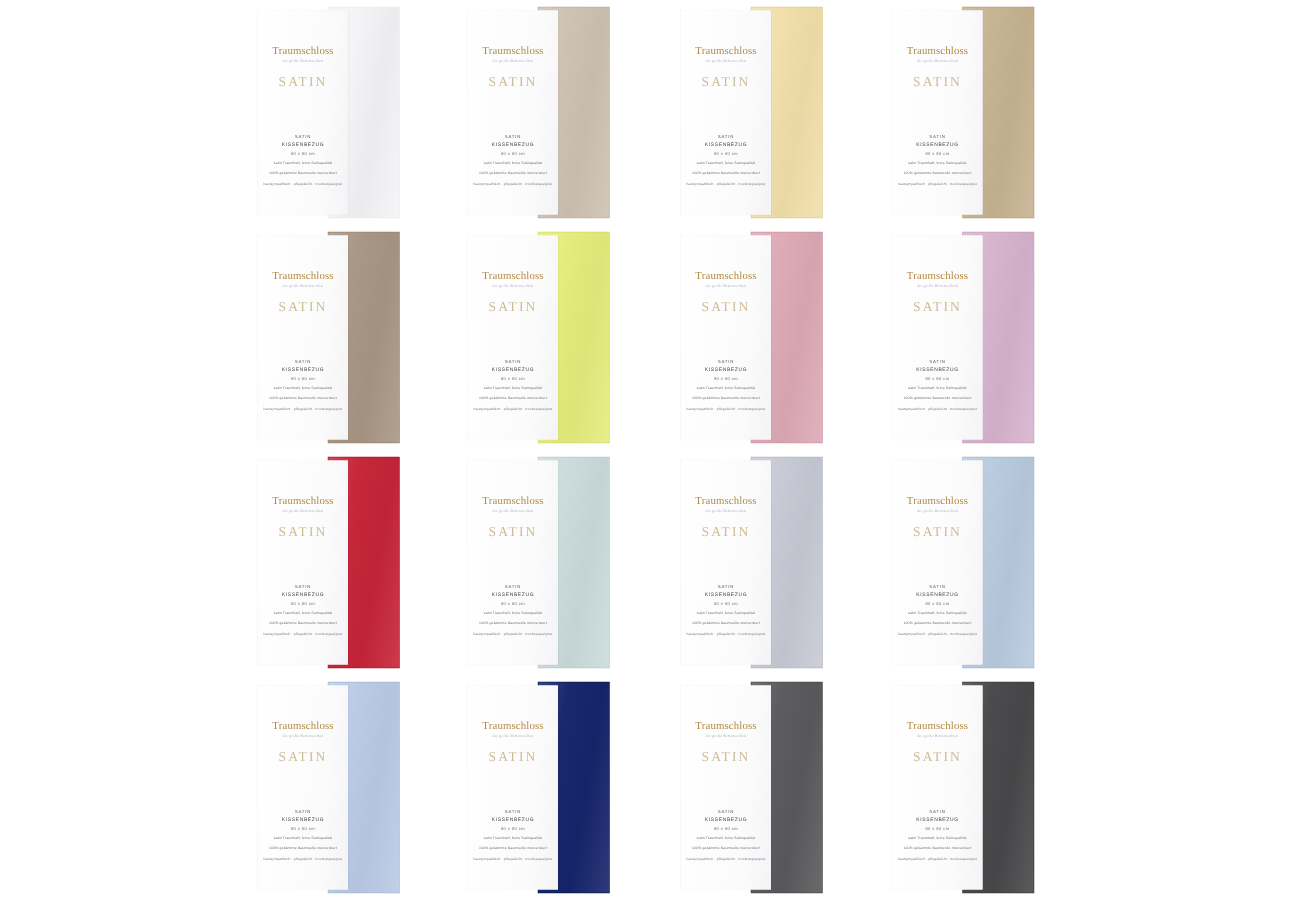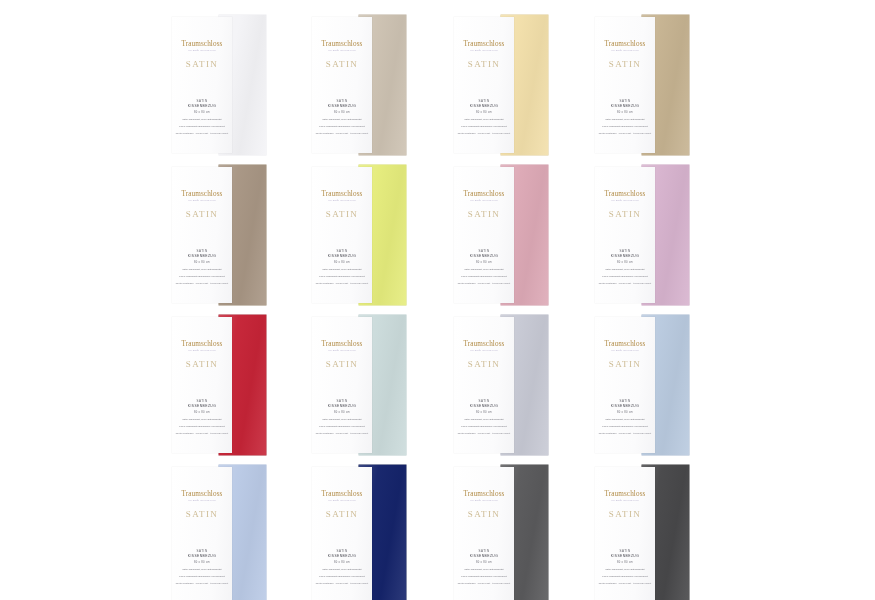--- a/index.html
+++ b/index.html
@@ -25,21 +25,21 @@
   .product-cell {
     position: absolute;
     width: 140px;
     height: 150px;
   }
 
   
   .product-photo {
     position: absolute;
     left: 12px;
-    top: 15px;
+    top: 5px;
     width: 100px;
     height: 140px;
     background: #ffffff;
   }
 
   
   .fabric-panel {
     position: absolute;
     right: 6px;
     top: 0px;

